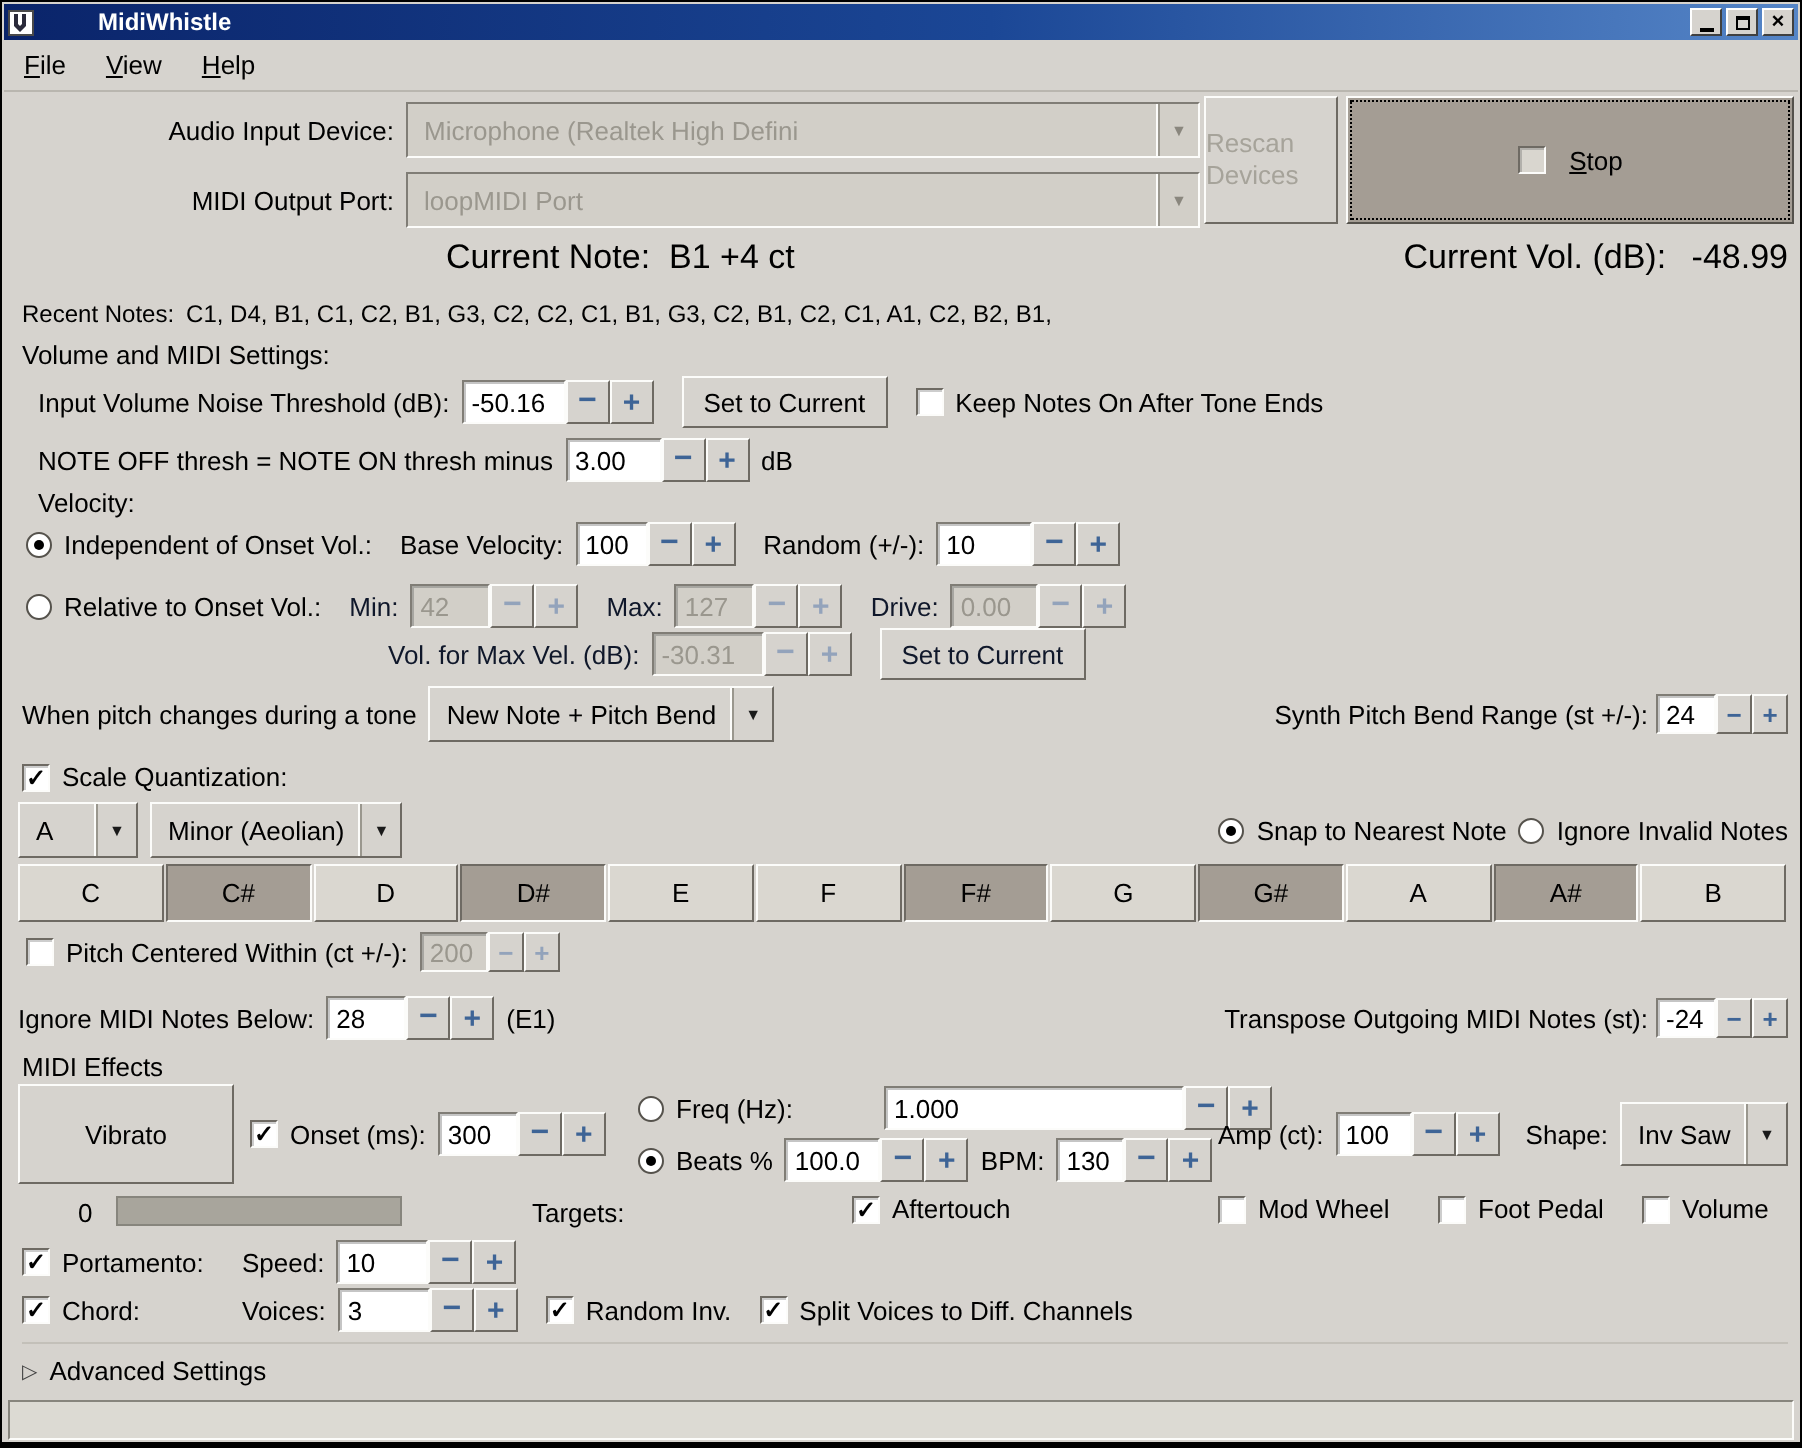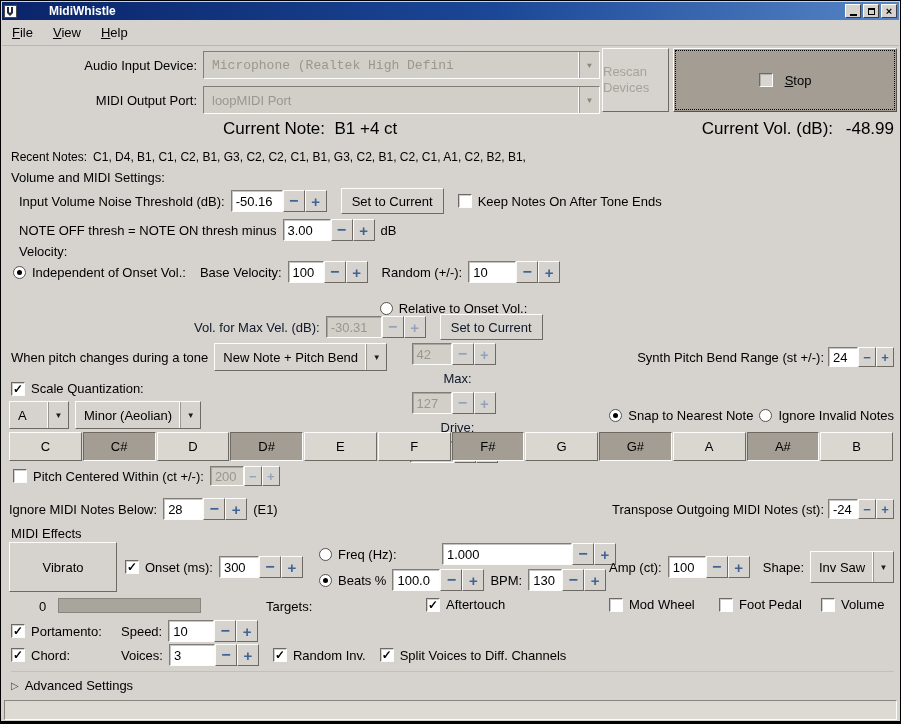--- a/index.html
+++ b/index.html
@@ -50,21 +50,21 @@
     border:1px solid; border-color:#fcfcfa #6e6a63 #6e6a63 #fcfcfa;
     display:inline-flex; align-items:center; justify-content:center;
     color:#3e6496; font-weight:bold; font-size:16px; line-height:1;
   }
   .spinbtn.plus { font-size:15px; font-weight:900; }
   .spin.disabled .entry { background:#d2cfc8; color:#9a978e; }
   .spin.disabled .spinbtn { color:#93a3bb; }
   .spin.sm .entry { height:20px; }
   .spin.sm .spinbtn { width:18px; height:20px; font-size:13px; }
   .w30{width:30px}.w34{width:34px}.w36{width:36px}.w38{width:38px}.w40{width:40px}
-  .w44{width:44px}.w46{width:46px}.w48{width:48px}.w52{width:52px}.w56{width:56px}.w130{width:130px}
+  .w44{width:44px}.w46{width:46px}.w48{width:48px}.w52{width:52px}.w56{width:56px}.w130{width:150px}
   .btn {
     background:#d6d3ce; border:1px solid; border-color:#fcfcfa #6e6a63 #6e6a63 #fcfcfa;
     display:inline-flex; align-items:center; justify-content:center;
     height:26px; padding:0 10px; font-size:13px; white-space:nowrap;
   }
   .cb {
     width:14px; height:14px; background:#fff; flex:0 0 auto;
     border:1px solid; border-color:#6e6a63 #fcfcfa #fcfcfa #6e6a63;
     box-shadow: inset 1px 1px 0 rgba(90,90,90,.3);
     display:inline-flex; align-items:center; justify-content:center;
@@ -154,21 +154,21 @@
   </div>
 
   <div class="menubar">
     <span class="menu-item mnemonic">File</span>
     <span class="menu-item mnemonic">View</span>
     <span class="menu-item mnemonic">Help</span>
   </div>
 
   <div class="row" style="top:50px; left:8px;">
     <span class="lbl" style="width:188px; text-align:right;">Audio Input Device:</span>
-    <span class="combo disabled" style="width:397px;font-family:Liberation Mono, monospace;">
+    <span class="combo disabled" style="width:397px;">
       <span class="combo-val" style="flex:1">Microphone (Realtek High Defini</span>
       <span class="combo-arrow">▼</span>
     </span>
   </div>
   <div class="row" style="top:85px; left:8px;">
     <span class="lbl" style="width:188px; text-align:right;">MIDI Output Port:</span>
     <span class="combo disabled" style="width:397px;">
       <span class="combo-val" style="flex:1">loopMIDI Port</span>
       <span class="combo-arrow">▼</span>
     </span>
@@ -239,21 +239,21 @@
       <span class="spinbtn plus">+</span>
     </span>
     <span class="lbl ml8">Random (+/-):</span>
     <span class="spin">
       <span class="entry w48">10</span>
       <span class="spinbtn">−</span>
       <span class="spinbtn plus">+</span>
     </span>
   </div>
 
-  <div class="row" style="top:300px; left:12px;flex-direction:column;">
+  <div class="row" style="top:291px; left:12px;">
     <span class="radiogroup">
       <span class="radio"></span>
       <span class="lbl">Relative to Onset Vol.:</span>
     </span>
     <span class="lbl dis ml8">Min:</span>
     <span class="spin disabled">
       <span class="entry w40">42</span>
       <span class="spinbtn">−</span>
       <span class="spinbtn plus">+</span>
     </span>

